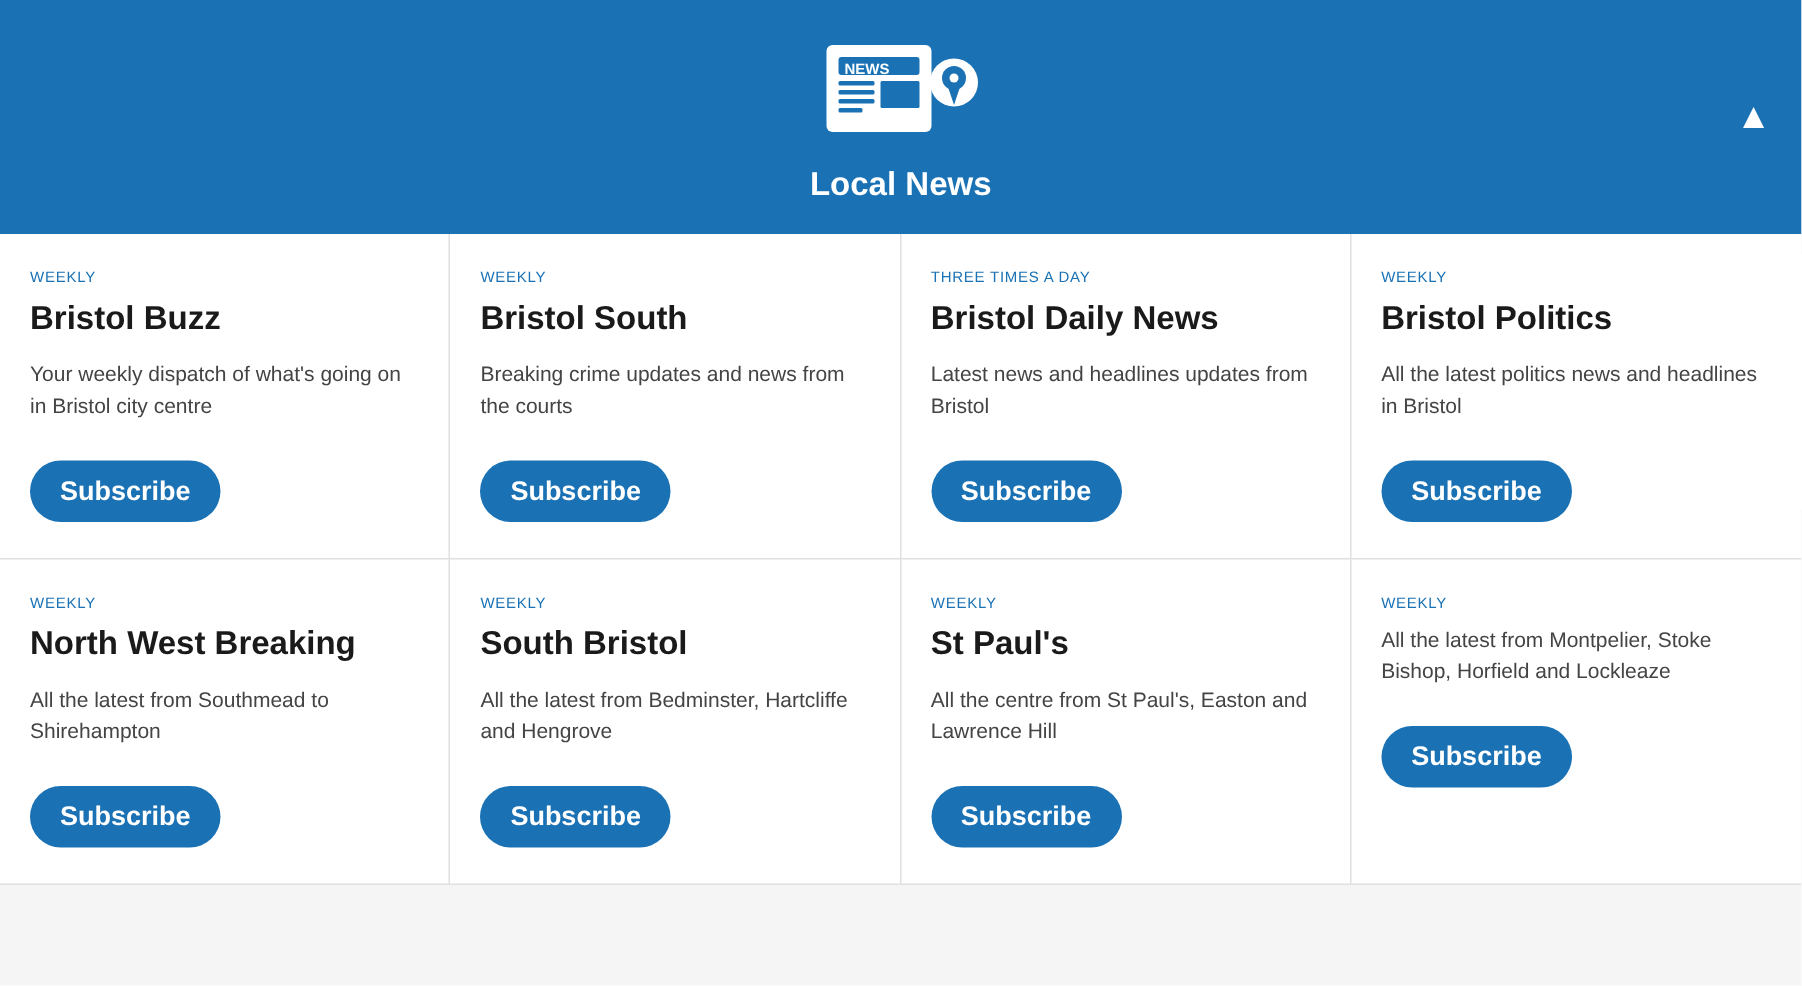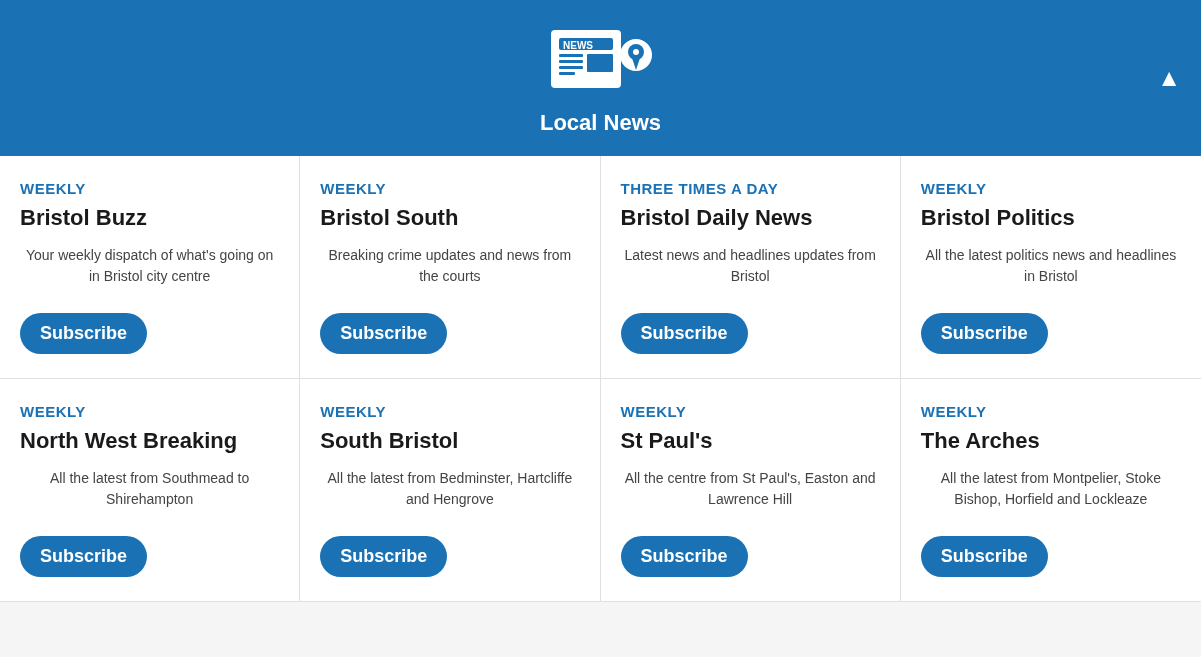--- a/index.html
+++ b/index.html
@@ -55,42 +55,41 @@
       padding: 24px 20px;
       border-right: 1px solid #e0e0e0;
       border-bottom: 1px solid #e0e0e0;
     }
 
     .card:nth-child(4n) {
       border-right: none;
     }
 
     .frequency-label {
-      font-size: 15px;
-      font-weight: bold;
+      font-size: 10px;
+      font-weight: normal;
       color: #1a72b5;
       letter-spacing: 0.5px;
       margin-bottom: 8px;
       text-transform: uppercase;
     }
 
     .card-title {
       font-size: 22px;
       font-weight: bold;
       color: #1a1a1a;
       margin-bottom: 14px;
     }
 
     .card-desc {
       font-size: 14px;
       color: #444;
       line-height: 1.5;
       margin-bottom: 20px;
       min-height: 48px;
-      text-align: center;
     }
 
     .subscribe-btn {
       background-color: #1a72b5;
       color: white;
       border: none;
       padding: 10px 20px;
       border-radius: 25px;
       font-size: 18px;
       font-weight: bold;
@@ -159,17 +158,16 @@
       <button class="subscribe-btn">Subscribe</button>
     </div>
     <div class="card">
       <div class="frequency-label">WEEKLY</div>
       <div class="card-title">St Paul's</div>
       <div class="card-desc">All the centre from St Paul's, Easton and Lawrence Hill</div>
       <button class="subscribe-btn">Subscribe</button>
     </div>
     <div class="card">
       <div class="frequency-label">WEEKLY</div>
-      <div class="card-title">The Arches</div>
       <div class="card-desc">All the latest from Montpelier, Stoke Bishop, Horfield and Lockleaze</div>
       <button class="subscribe-btn">Subscribe</button>
     </div>
   </div>
 
 </body></html>

